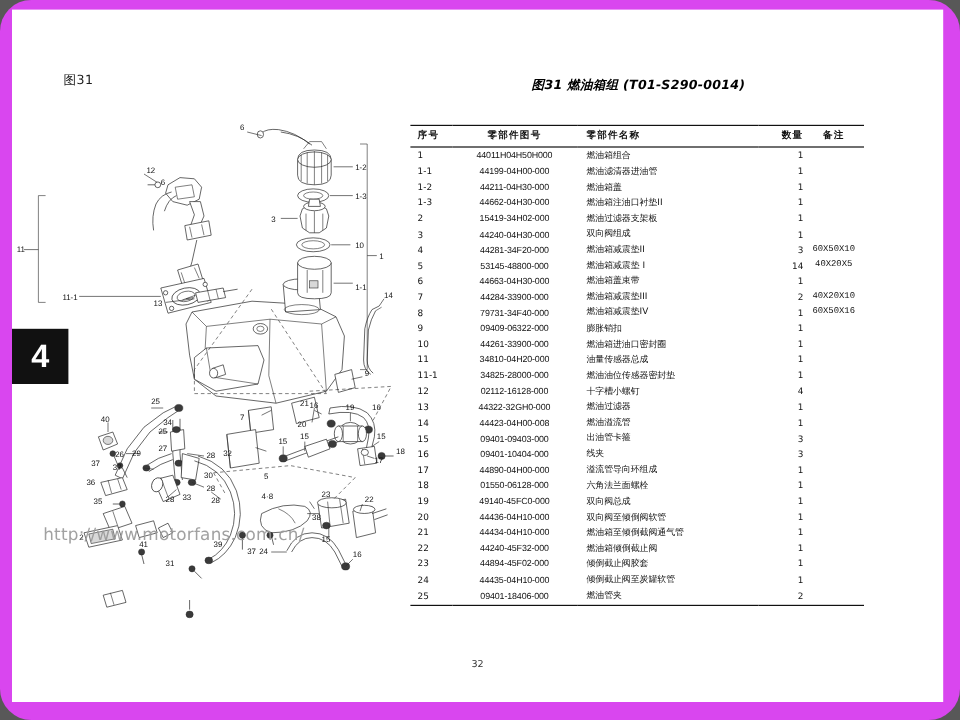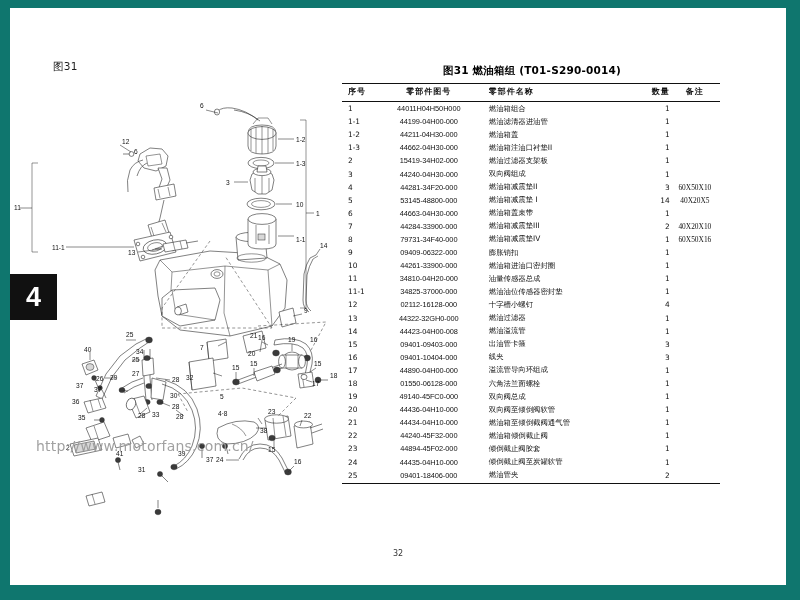--- a/index.html
+++ b/index.html
@@ -8,21 +8,22 @@
     width: 800px;
     height: 600px;
     overflow: hidden;
     background: #585858;
     font-family: "DejaVu Sans", "Liberation Sans", sans-serif;
   }
   #viewer {
     position: relative;
     width: 800px;
     height: 600px;
-    background: #0f766e;
+    background: #d946ef;
+    border-radius: 26px;
   }
   #page {
     position: absolute;
     left: 10px;
     top: 8px;
     width: 776px;
     height: 577px;
     background: #ffffff;
     overflow: hidden;
   }
@@ -94,22 +95,23 @@
     position: absolute;
     left: 332px;
     top: 56px;
     width: 380px;
   }
   #table-title {
     text-align: center;
     font-size: 10.5px;
     font-weight: bold;
     color: #000;
-    margin-bottom: 5px;
+    margin-bottom: 26px;
     letter-spacing: 0.2px;
+    font-style: italic;
   }
   table.parts {
     border-collapse: collapse;
     width: 378px;
     font-size: 7.4px;
     color: #111;
   }
   table.parts thead th {
     font-weight: bold;
     font-size: 8px;
@@ -123,21 +125,21 @@
     white-space: nowrap;
   }
   table.parts tbody tr:last-child td {
     border-bottom: 1.2px solid #111;
     padding-bottom: 3px;
   }
   .c-no      { width: 30px; text-align: left;  padding-left: 6px !important; }
   .c-partno  { width: 108px; text-align: center; font-family: "Liberation Sans", sans-serif; letter-spacing: -0.1px;}
   .c-name    { width: 150px; text-align: left; padding-left: 8px !important; }
   .c-qty     { width: 40px; text-align: right; }
-  .c-remark  { width: 52px; text-align: center; font-family: Liberation Serif, serif; }
+  .c-remark  { width: 52px; text-align: center; font-family: Liberation Mono, monospace; }
 
   #page-number {
     position: absolute;
     left: 0;
     top: 541px;
     width: 776px;
     text-align: center;
     font-size: 8px;
     color: #333;
   }
@@ -606,21 +608,21 @@
             </tr>
             <tr>
               <td class="c-no">11</td>
               <td class="c-partno">34810-04H20-000</td>
               <td class="c-name">油量传感器总成</td>
               <td class="c-qty">1</td>
               <td class="c-remark"></td>
             </tr>
             <tr>
               <td class="c-no">11-1</td>
-              <td class="c-partno">34825-37000-000</td>
+              <td class="c-partno">34825-28000-000</td>
               <td class="c-name">燃油油位传感器密封垫</td>
               <td class="c-qty">1</td>
               <td class="c-remark"></td>
             </tr>
             <tr>
               <td class="c-no">12</td>
               <td class="c-partno">02112-16128-000</td>
               <td class="c-name">十字槽小螺钉</td>
               <td class="c-qty">4</td>
               <td class="c-remark"></td>

